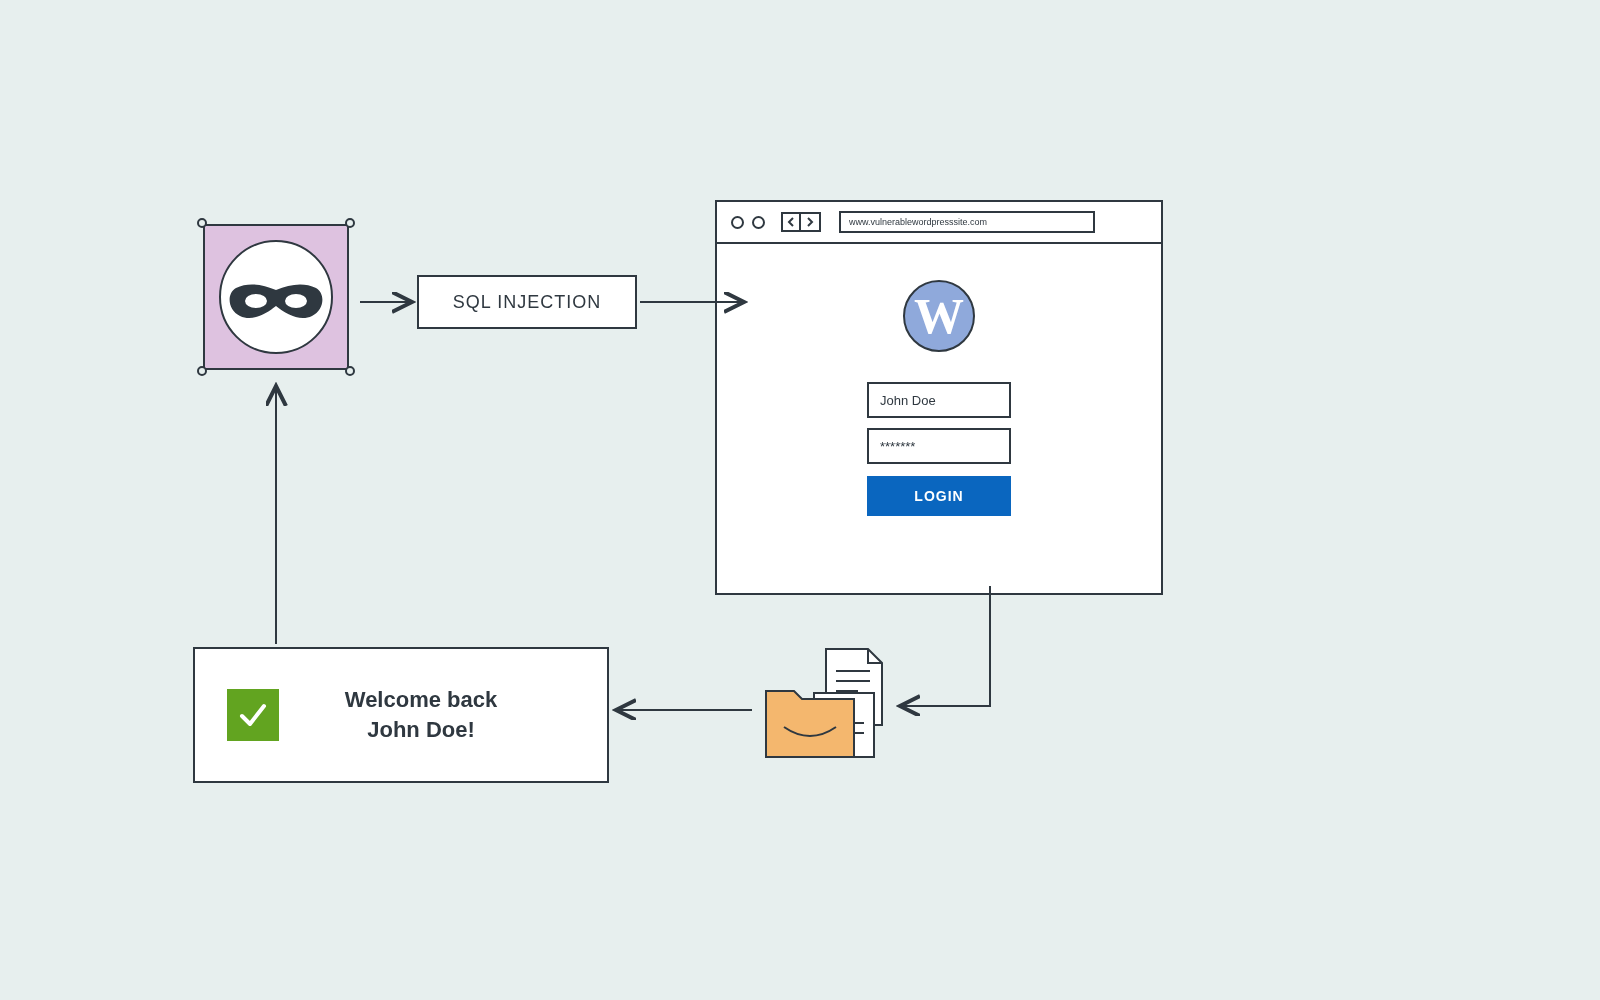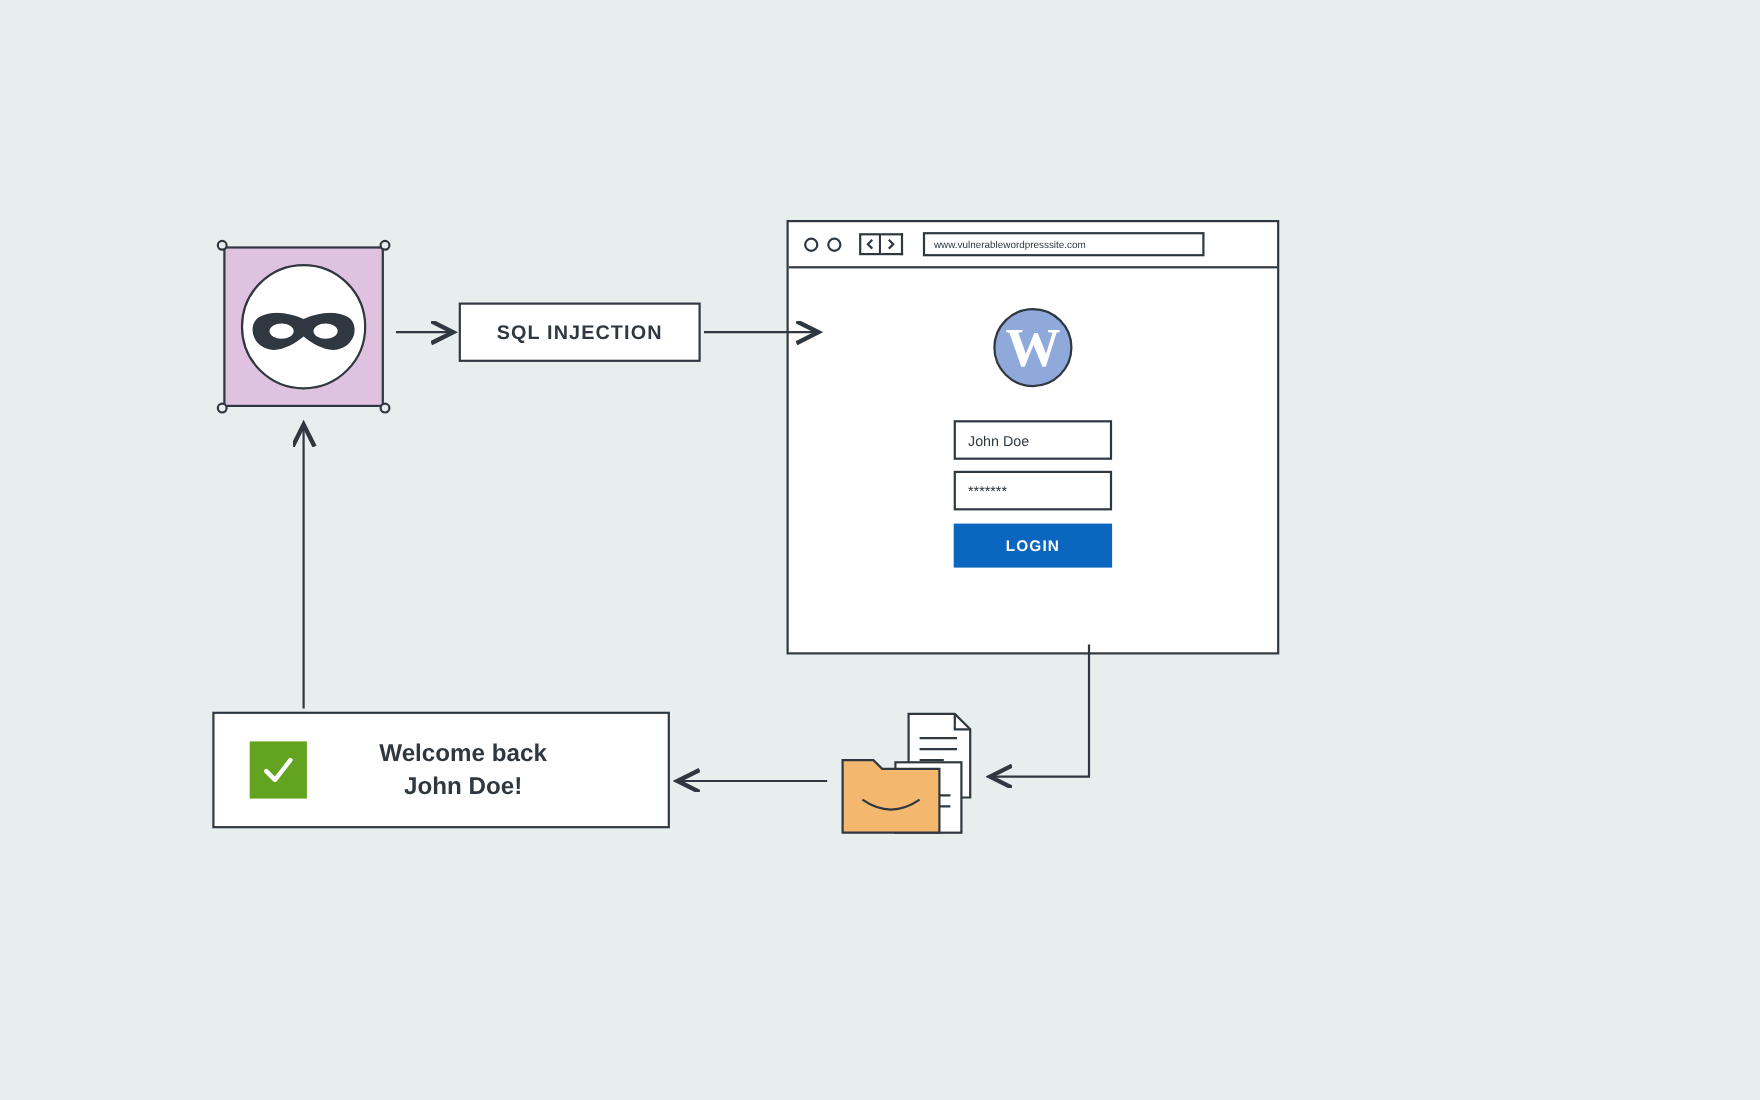--- a/index.html
+++ b/index.html
@@ -47,21 +47,21 @@
     transform: translateX(-50%);
   }
 
   
   .sql-box {
     position: absolute;
     left: 417px; top: 275px;
     width: 220px; height: 54px;
     background: #fff; border: 2px solid #2f3840;
     display: flex; align-items: center; justify-content: center;
-    font-weight: 700; letter-spacing: 1px; font-size: 18px;
+    font-weight: 400; letter-spacing: 1px; font-size: 18px;
     color: #2f3840;
   }
 
   
   .browser {
     position: absolute;
     left: 715px; top: 189px;
     width: 448px; height: 395px;
     background: #fff; border: 2px solid #2f3840; margin-top: 11px;
   }
@@ -108,21 +108,21 @@
     font-size: 14px; margin-top: 2px;
   }
 
   
   .files { position: absolute; left: 760px; top: 645px; width: 130px; height: 120px; }
 
   
   .welcome {
     position: absolute;
     left: 193px; top: 647px;
-    width: 416px; height: 106px;
+    width: 416px; height: 136px;
     background: #fff; border: 2px solid #2f3840;
     display: flex; align-items: center; gap: 28px;
     padding: 0 32px;
   }
   .check {
     width: 52px; height: 52px; background: #62a420;
     display: flex; align-items: center; justify-content: center;
   }
   .welcome-text {
     font-size: 22px; font-weight: 700; color: #2f3840;

